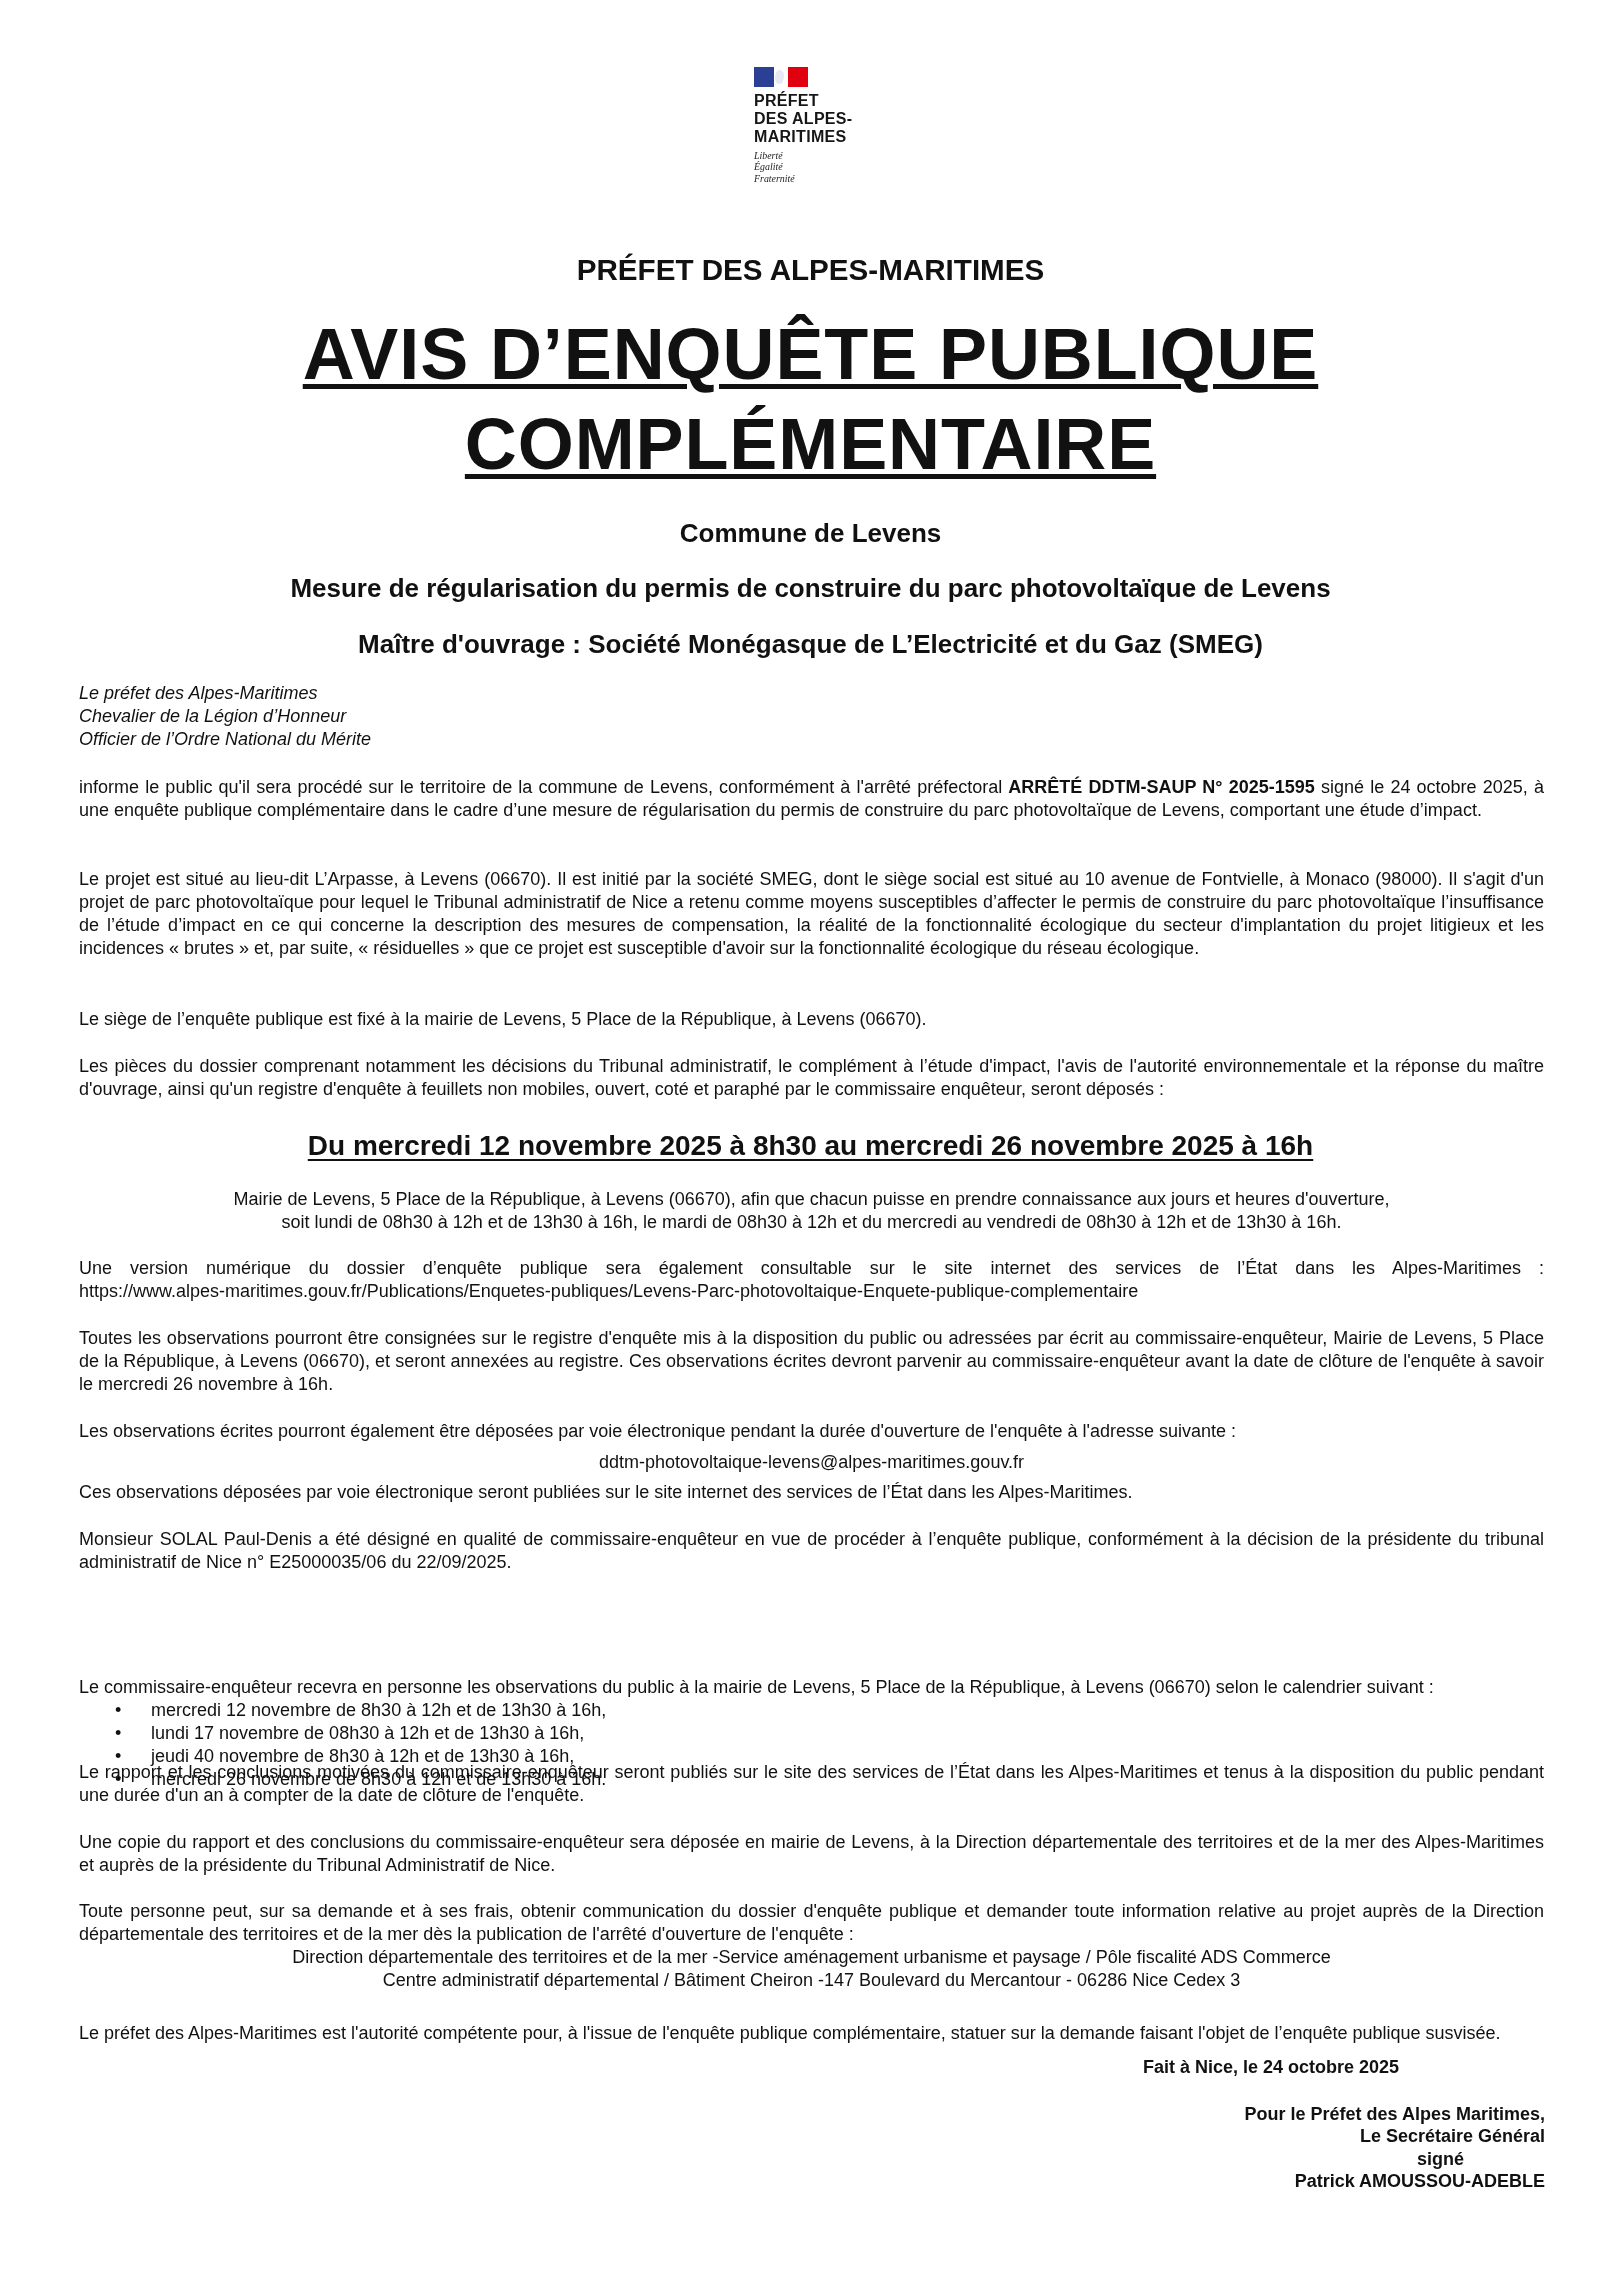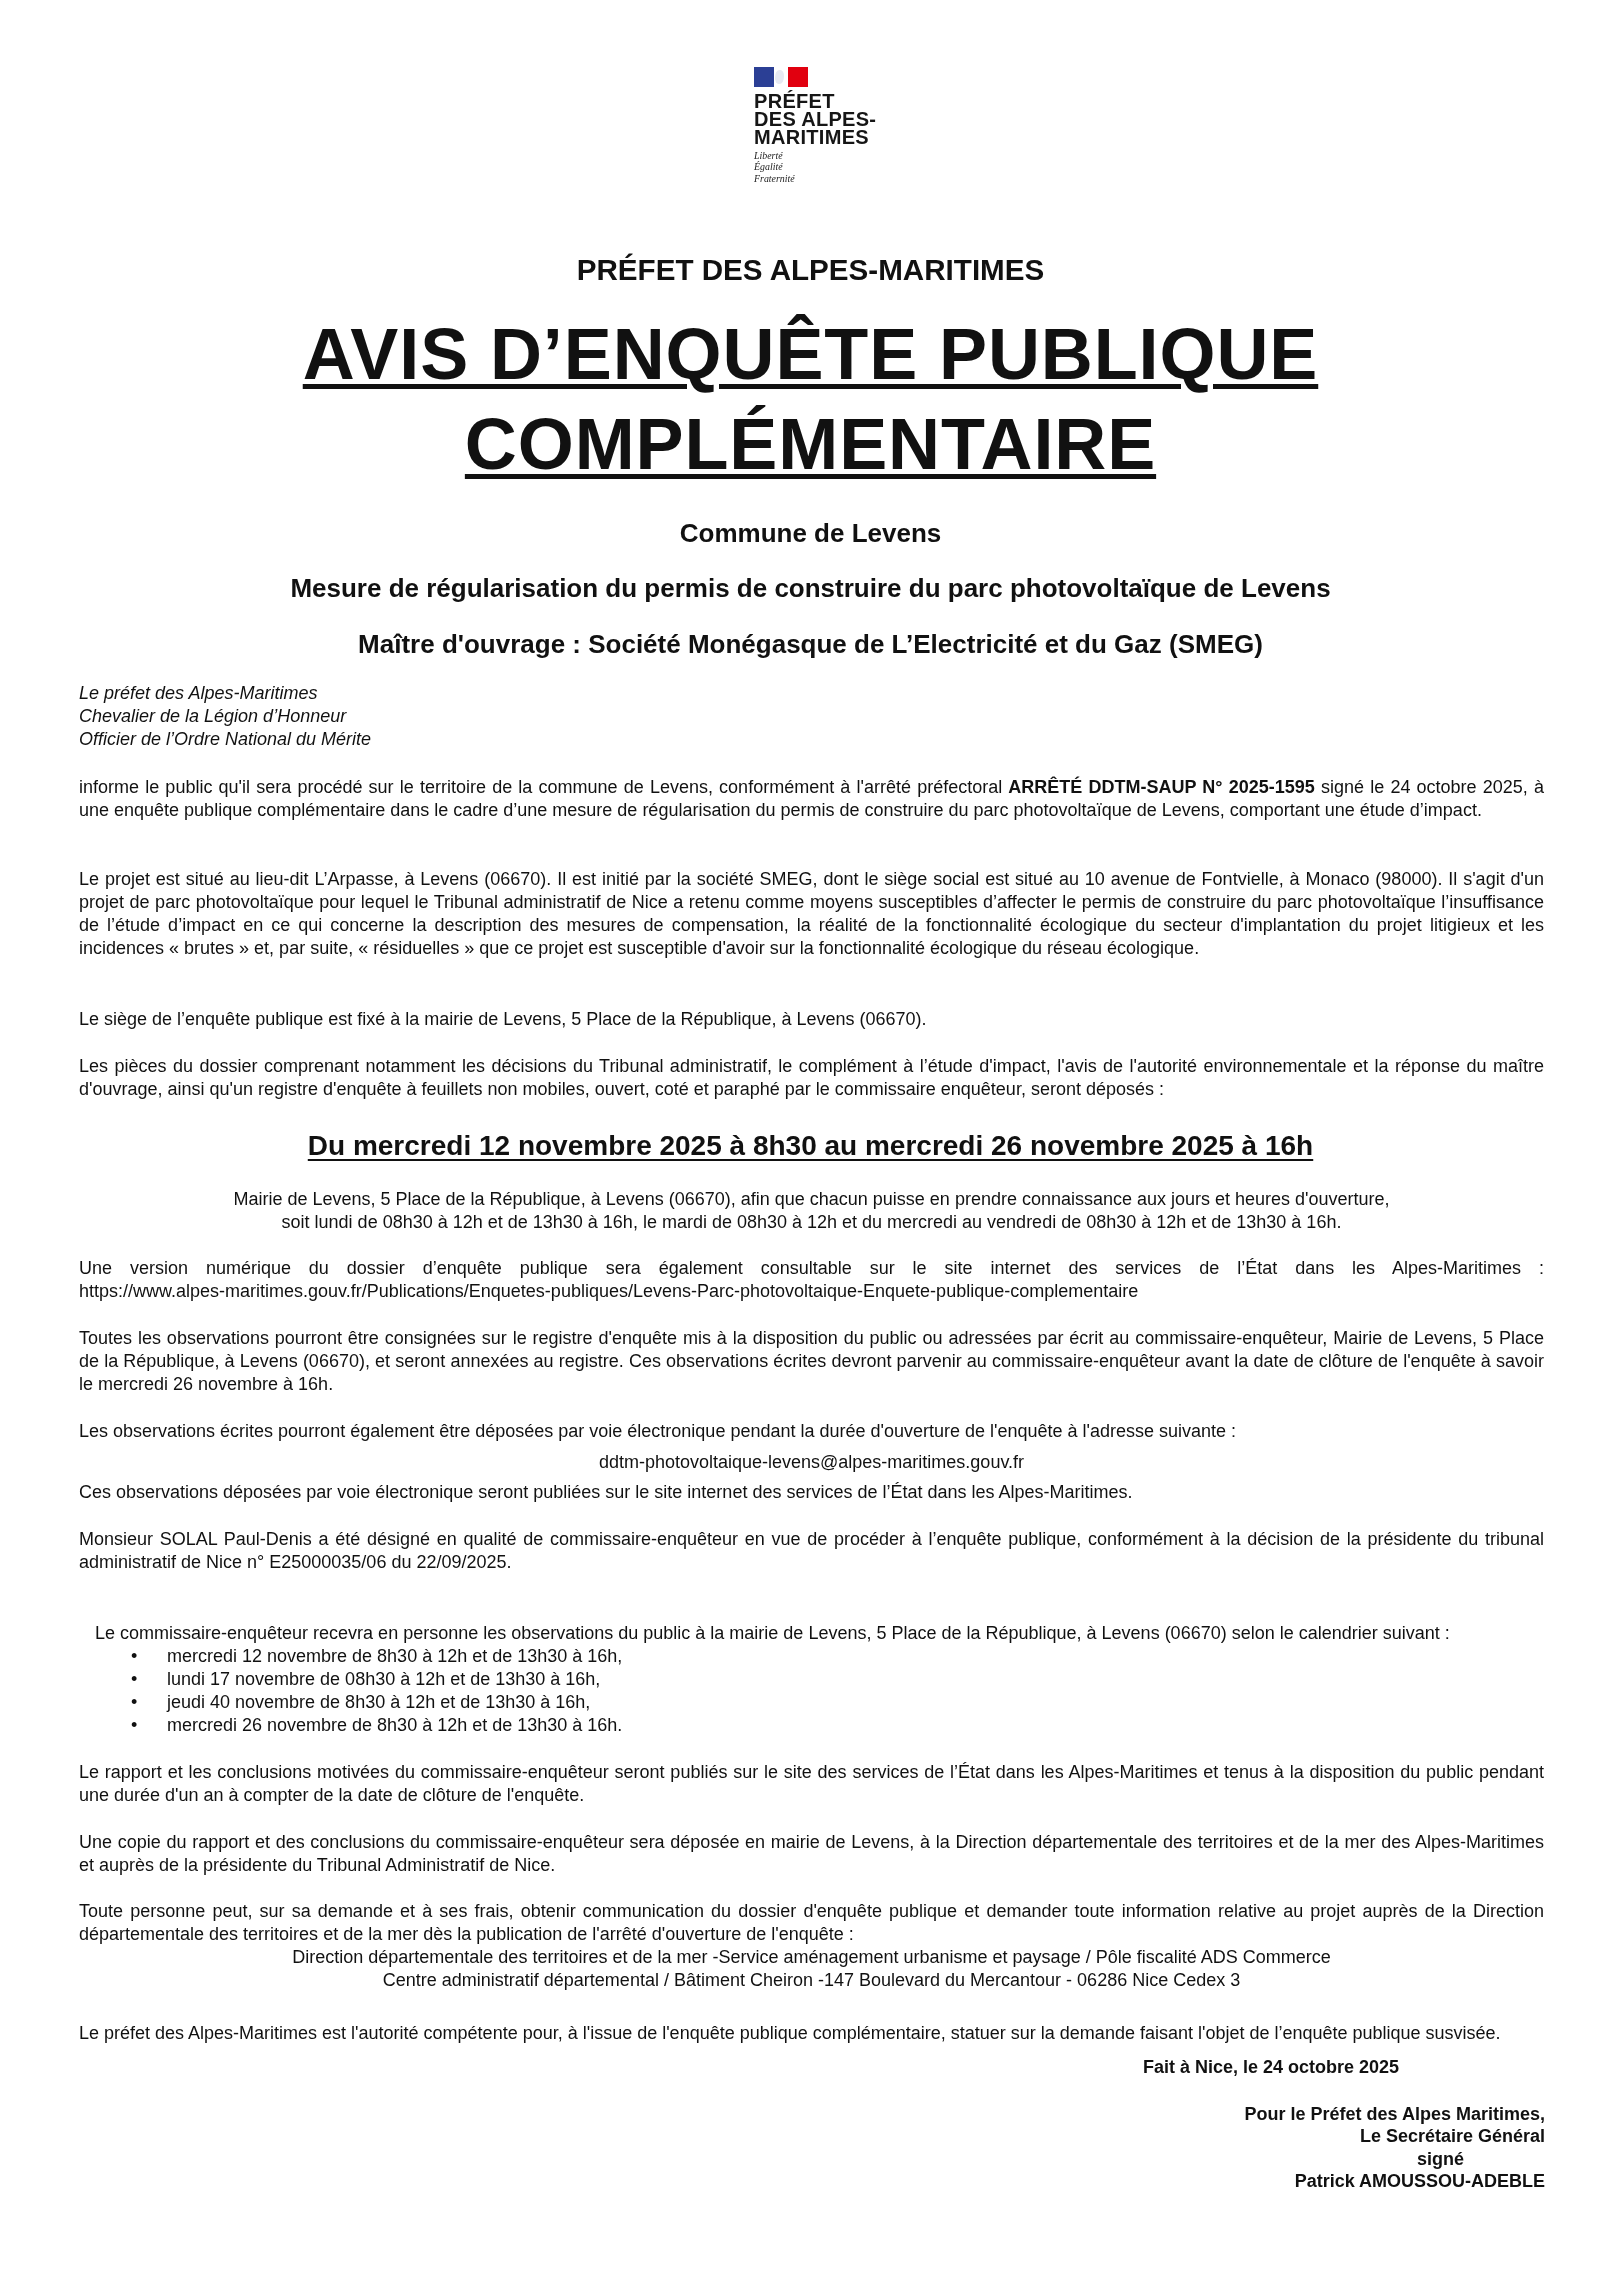--- a/index.html
+++ b/index.html
@@ -5,21 +5,21 @@
   html, body { margin: 0; padding: 0; background: #ffffff; }
   body { width: 1621px; height: 2293px; position: relative; overflow: hidden; color: #111; font-family: "Liberation Sans", sans-serif; }
   .page { position: absolute; left: 0; top: 0; width: 1621px; height: 2293px; }
   
   .logo { position: absolute; left: 754px; top: 67px; width: 134px; }
   .logo .flag { width: 54px; height: 19.7px; display: flex; }
   .logo .flag .blue { width: 19.7px; height: 19.7px; background: #2b3f95; }
   .logo .flag .white { width: 14.3px; height: 19.7px; background: #ffffff; position: relative; }
   .logo .flag .white::after { content: ""; position: absolute; left: 1.8px; top: 2.7px; width: 9px; height: 14.3px; background: #e6e9f2; border-radius: 50% 40% 50% 40%; }
   .logo .flag .red { width: 19.7px; height: 19.7px; background: #e1000f; }
-  .logo .name { margin-top: 5.4px; font-weight: bold; font-size: 20px; line-height: 18px; letter-spacing: 0.3px; color: #161616; }
+  .logo .name { margin-top: 5.4px; font-weight: bold; font-size: 16px; line-height: 18px; letter-spacing: 0.3px; color: #161616; }
   .logo .motto { margin-top: 3.6px; font-family: "Liberation Serif", serif; font-style: italic; font-size: 9.9px; line-height: 11.6px; color: #222; }
   .center { position: absolute; left: 0; width: 1621px; text-align: center; }
   .h-prefet { top: 253px; font-size: 29.6px; font-weight: bold; }
   .h-title { top: 309px; font-size: 72px; font-weight: bold; line-height: 90px; text-decoration: underline; text-decoration-thickness: 4.5px; text-underline-offset: 5.4px; letter-spacing: 0.9px; }
   .h-commune { top: 518px; font-size: 26px; font-weight: bold; }
   .h-mesure { top: 573px; font-size: 26px; font-weight: bold; }
   .h-maitre { top: 629px; font-size: 26px; font-weight: bold; }
   .body-block { position: absolute; left: 79px; width: 1465px; font-size: 18px; line-height: 23px; }
   .italic { font-style: italic; }
   .justify { text-align: justify; }
@@ -97,21 +97,21 @@
   <p class="body-block" style="top:1420px;">Les observations écrites pourront également être déposées par voie électronique pendant la durée d'ouverture de l'enquête à l'adresse suivante :</p>
 
   <div class="body-block" style="top:1451px; text-align:center;">
     <a class="link">ddtm-photovoltaique-levens@alpes-maritimes.gouv.fr</a>
   </div>
 
   <p class="body-block" style="top:1481px;">Ces observations déposées par voie électronique seront publiées sur le site internet des services de l’État dans les Alpes-Maritimes.</p>
 
   <p class="body-block justify" style="top:1528px;">Monsieur SOLAL Paul-Denis a été désigné en qualité de commissaire-enquêteur en vue de procéder à l’enquête publique, conformément à la décision de la présidente du tribunal administratif de Nice n° E25000035/06 du 22/09/2025.</p>
 
-  <div class="body-block" style="top:1622px;margin-left:16px;">
+  <div class="body-block" style="top:1676px;">
     <p>Le commissaire-enquêteur recevra en personne les observations du public à la mairie de Levens, 5 Place de la République, à Levens (06670)  selon le calendrier suivant :</p>
     <ul class="cal">
       <li>mercredi 12 novembre de 8h30 à 12h et de 13h30 à 16h,</li>
       <li>lundi 17 novembre de 08h30 à 12h et de 13h30 à 16h,</li>
       <li>jeudi  40 novembre de 8h30 à 12h et de 13h30 à 16h,</li>
       <li>mercredi 26 novembre de 8h30 à 12h et de 13h30 à 16h.</li>
     </ul>
   </div>
 
   <p class="body-block justify" style="top:1761px;">Le rapport et les conclusions motivées du commissaire-enquêteur seront publiés sur le site des services de l’État dans les Alpes-Maritimes et tenus à la disposition du public pendant une durée d'un an à compter de la date de clôture de l'enquête.</p>

